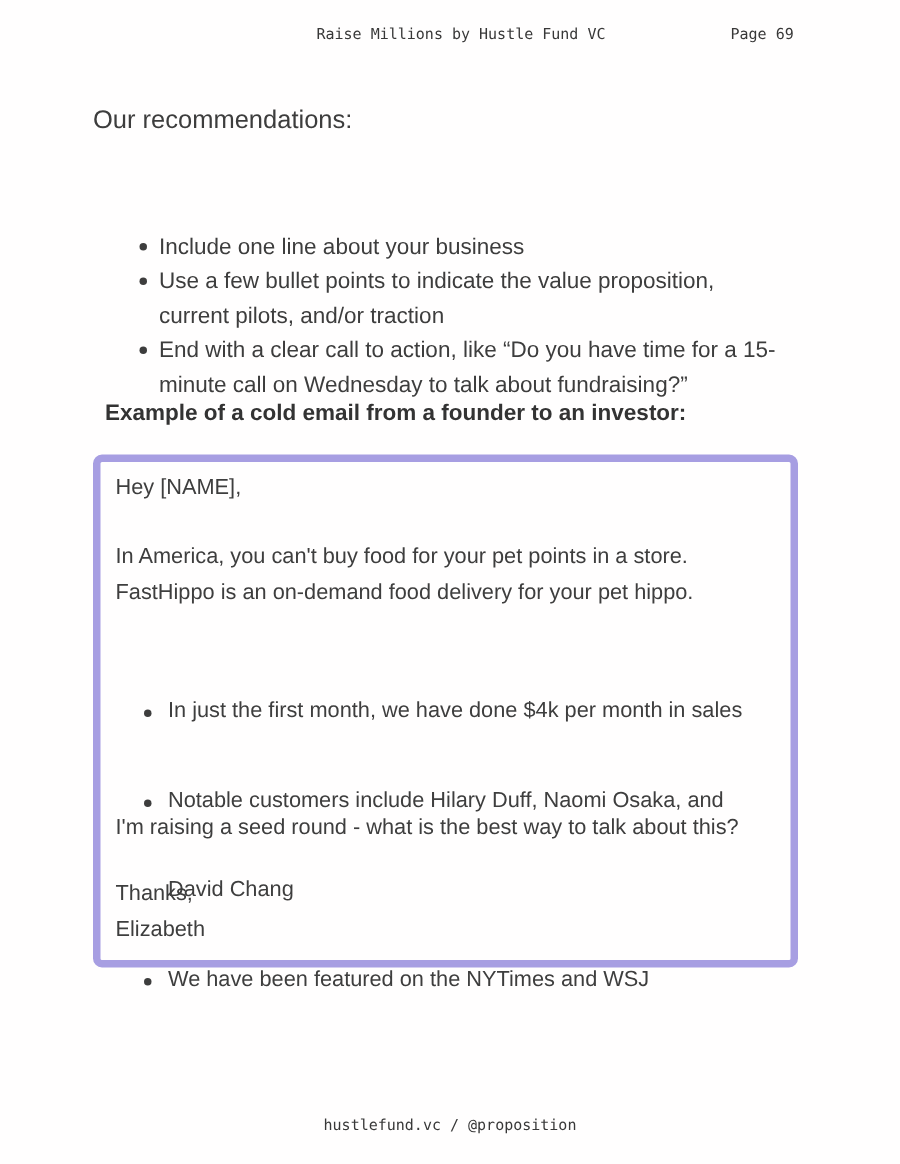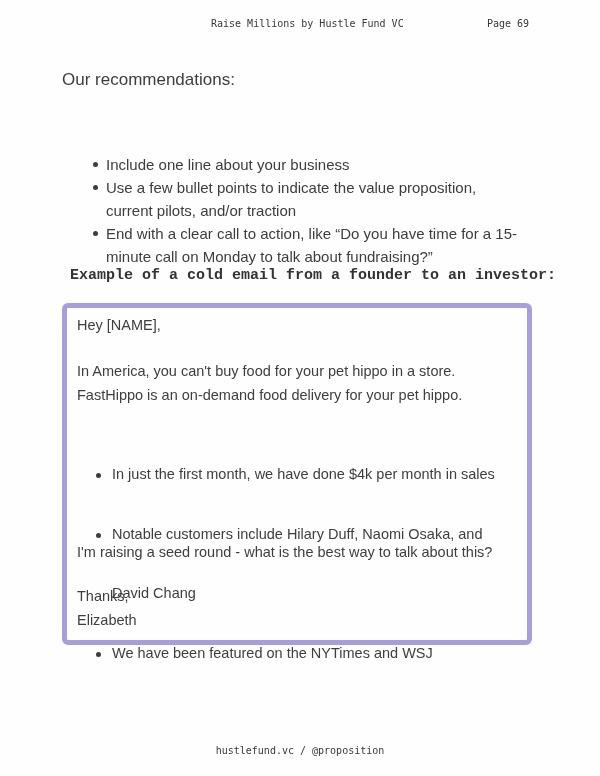--- a/index.html
+++ b/index.html
@@ -16,21 +16,21 @@
   
   .rec-intro{position:absolute;left:62px;top:70px;font-size:17px;line-height:20px;}
 
   
   .rec-list{position:absolute;left:93px;top:114px;width:440px;margin-top:39px;}
   .rec-line{position:relative;padding-left:13px;line-height:23px;font-size:15px;white-space:nowrap;}
   .rec-line .dot{position:absolute;left:0;top:9px;width:5px;height:5px;border-radius:50%;background:#3d3d3d;}
   .rec-line.cont{padding-left:13px;}
 
   
-  .example-heading{position:absolute;left:70px;top:266px;font-size:15px;font-weight:bold;line-height:20px;color:#333;font-family:Liberation Mono, monospace;}
+  .example-heading{position:absolute;left:70px;top:266px;font-size:15px;font-weight:bold;line-height:20px;color:#333;}
 
   
   .email-box{position:absolute;left:62px;top:303px;width:470px;height:342px;box-sizing:border-box;
              border:5px solid #a79ee2;border-radius:6px;background:#fffefe;}
   .email-box .line{font-size:14.5px;color:#3e3e3e;white-space:nowrap;}
   .email-greeting{position:absolute;left:10px;top:6px;line-height:22px;}
   .email-intro{position:absolute;left:10px;top:52px;}
   .email-intro .line{line-height:23.5px;}
   .email-bullets{position:absolute;left:29px;top:119px;}
   .email-bullets .line{position:relative;padding-left:16px;line-height:23.5px;margin-top:36px;}
@@ -59,31 +59,31 @@
       <span>Use a few bullet points to indicate the value proposition,</span>
     </div>
     <div class="rec-line cont">
       <span>current pilots, and/or traction</span>
     </div>
     <div class="rec-line">
       <span class="dot"></span>
       <span>End with a clear call to action, like “Do you have time for a 15-</span>
     </div>
     <div class="rec-line cont">
-      <span>minute call on Monday to talk about fundraising?”</span>
+      <span>minute call on Wednesday to talk about fundraising?”</span>
     </div>
   </div>
 
   <div class="example-heading">Example of a cold email from a founder to an investor:</div>
 
   <div class="email-box" style="border-color: rgb(167, 158, 226);">
     <div class="line email-greeting">Hey [NAME],</div>
 
     <div class="email-intro">
-      <div class="line">In America, you can't buy food for your pet hippo in a store.</div>
+      <div class="line">In America, you can't buy food for your pet points in a store.</div>
       <div class="line">FastHippo is an on-demand food delivery for your pet hippo.</div>
     </div>
 
     <div class="email-bullets">
       <div class="line">
         <span class="dot"></span>
         <span>In just the first month, we have done $4k per month in sales</span>
       </div>
       <div class="line">
         <span class="dot"></span>

